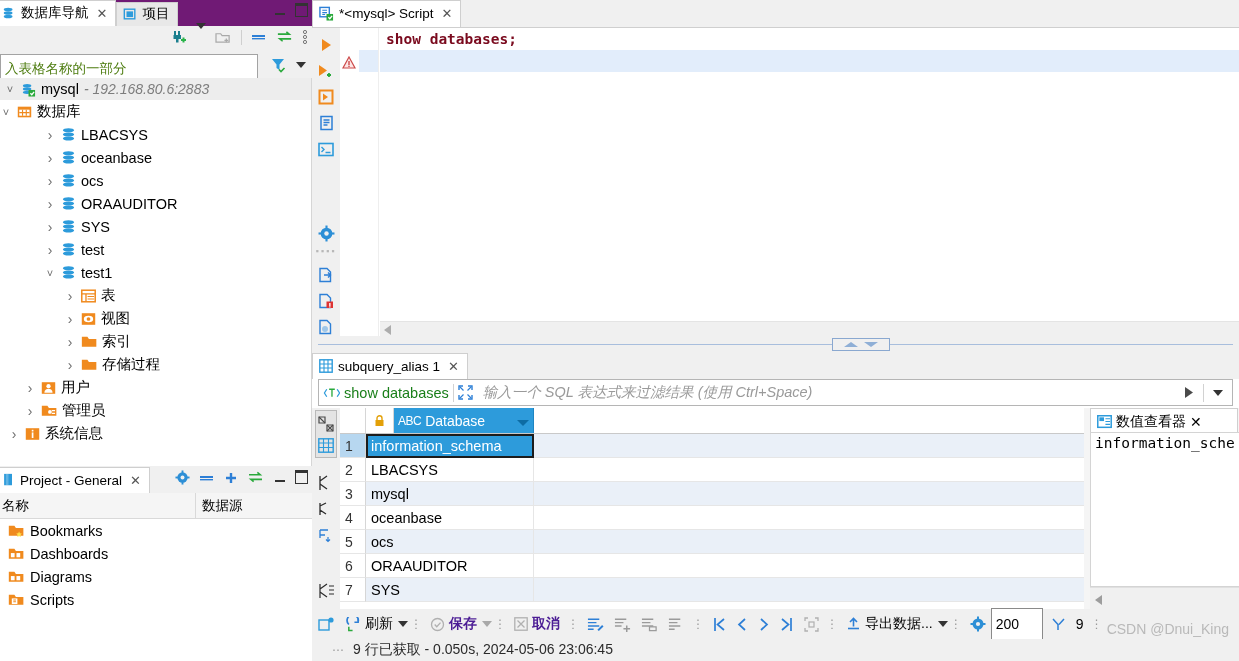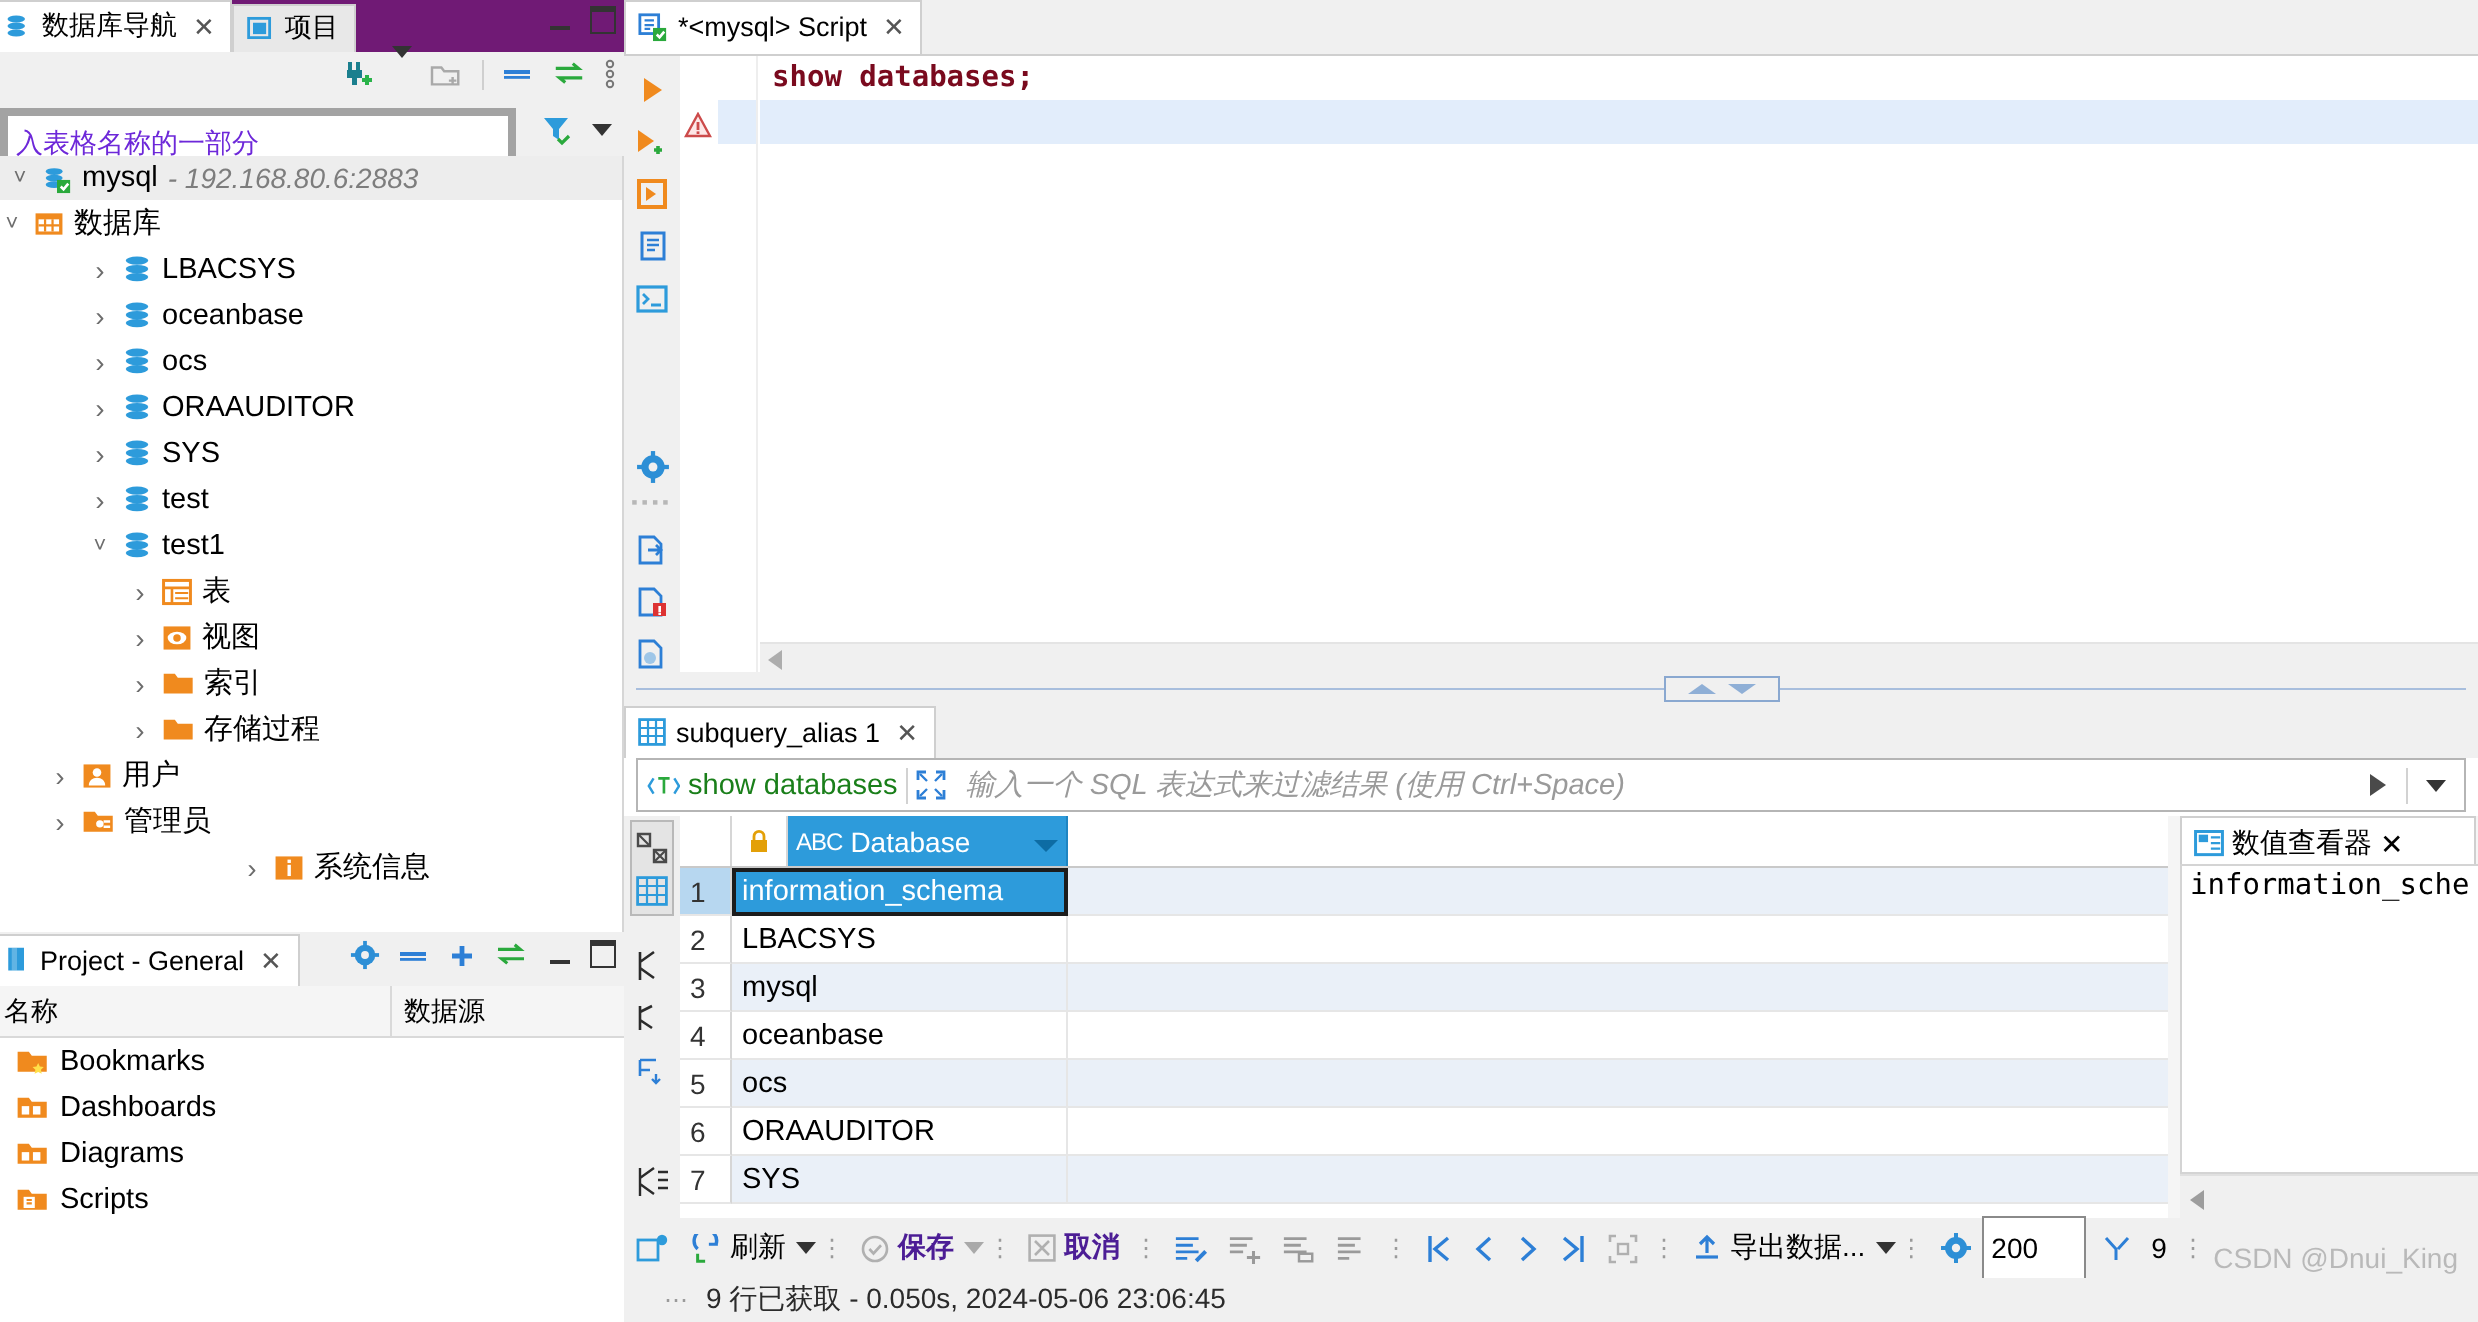--- a/index.html
+++ b/index.html
@@ -34,22 +34,22 @@
   #nav-tabs-wrap { position:relative; height:26px; background:#701a75; }
   .winbtns { position:absolute; right:4px; top:4px; display:flex; gap:9px; color:#333; }
   .winbtn { width:13px; height:13px; display:flex; align-items:flex-end; justify-content:center; cursor:pointer;}
   .minbtn::after{content:"";display:block;width:10px;height:2px;background:#333;margin-bottom:2px;}
   .maxbtn::after{content:"";display:block;width:11px;height:10px;border:1.5px solid #333;border-top-width:3px;}
 
   #nav-toolbar { height:26px; background:#f0f0f0; position:relative; }
   #nav-filterrow { height:26px; background:#f0f0f0; position:relative; }
   #nav-filter-input {
     position:absolute; left:0; top:2px; width:258px; height:22px;
-    border:4px solid #a3a3a3; background:#fff; font-size:13.5px;
-    padding:14px 4px; color:#6d28d9; font-family:"Liberation Sans",sans-serif;
+    border:1px solid #a3a3a3; background:#fff; font-size:13.5px;
+    padding:14px 4px; color:#4d7c0f; font-family:"Liberation Sans",sans-serif;
   }
   #nav-tree { position:absolute; left:0; top:78px; right:0; bottom:0; overflow:hidden; background:#fff;
               border-right:1px solid #d6d6d6;}
   .treerow { height:23px; display:flex; align-items:center; gap:5px; font-size:14px; white-space:nowrap; }
   .treerow.conn { background:#ededed; height:22px; }
   .arrow { width:12px; text-align:center; color:#6d6d6d; font-size:11px; flex:none; }
   .arrow.open::before{content:"\02C5";}
   .arrow.closed::before{content:"\203A"; font-size:14px;}
   .nodetext { font-size:14.5px; }
   .connsub { color:#7d7d7d; font-style:italic; font-size:14px; }
@@ -373,21 +373,21 @@
         </div>
         <div class="treerow" style="padding-left: 24px;">
           <span class="arrow closed"></span>
           <span class="ico"><svg width="16" height="14" viewBox="0 0 17 15">
               <path d="M0.8 2h6l1.6 2.2h8v8.5H0.8z" fill="#f08a1e"></path>
               <circle cx="9.5" cy="8.5" r="2" fill="#fff"></circle>
               <path d="M11.5 7.2h3.5M11.5 10h3.5" stroke="#fff" stroke-width="1.3"></path>
             </svg></span>
           <span class="nodetext">管理员</span>
         </div>
-        <div class="treerow" style="padding-left: 24px; justify-content: center;">
+        <div class="treerow" style="padding-left: 8px;">
           <span class="arrow closed"></span>
           <span class="ico"><svg width="15" height="14" viewBox="0 0 16 15">
               <rect x="0.8" y="1.3" width="14.4" height="12.4" fill="#f08a1e"></rect>
               <rect x="7.2" y="3" width="1.8" height="1.8" fill="#fff"></rect>
               <rect x="7.2" y="5.8" width="1.8" height="6" fill="#fff"></rect>
             </svg></span>
           <span class="nodetext">系统信息</span>
         </div>
       </div>
   </div>

